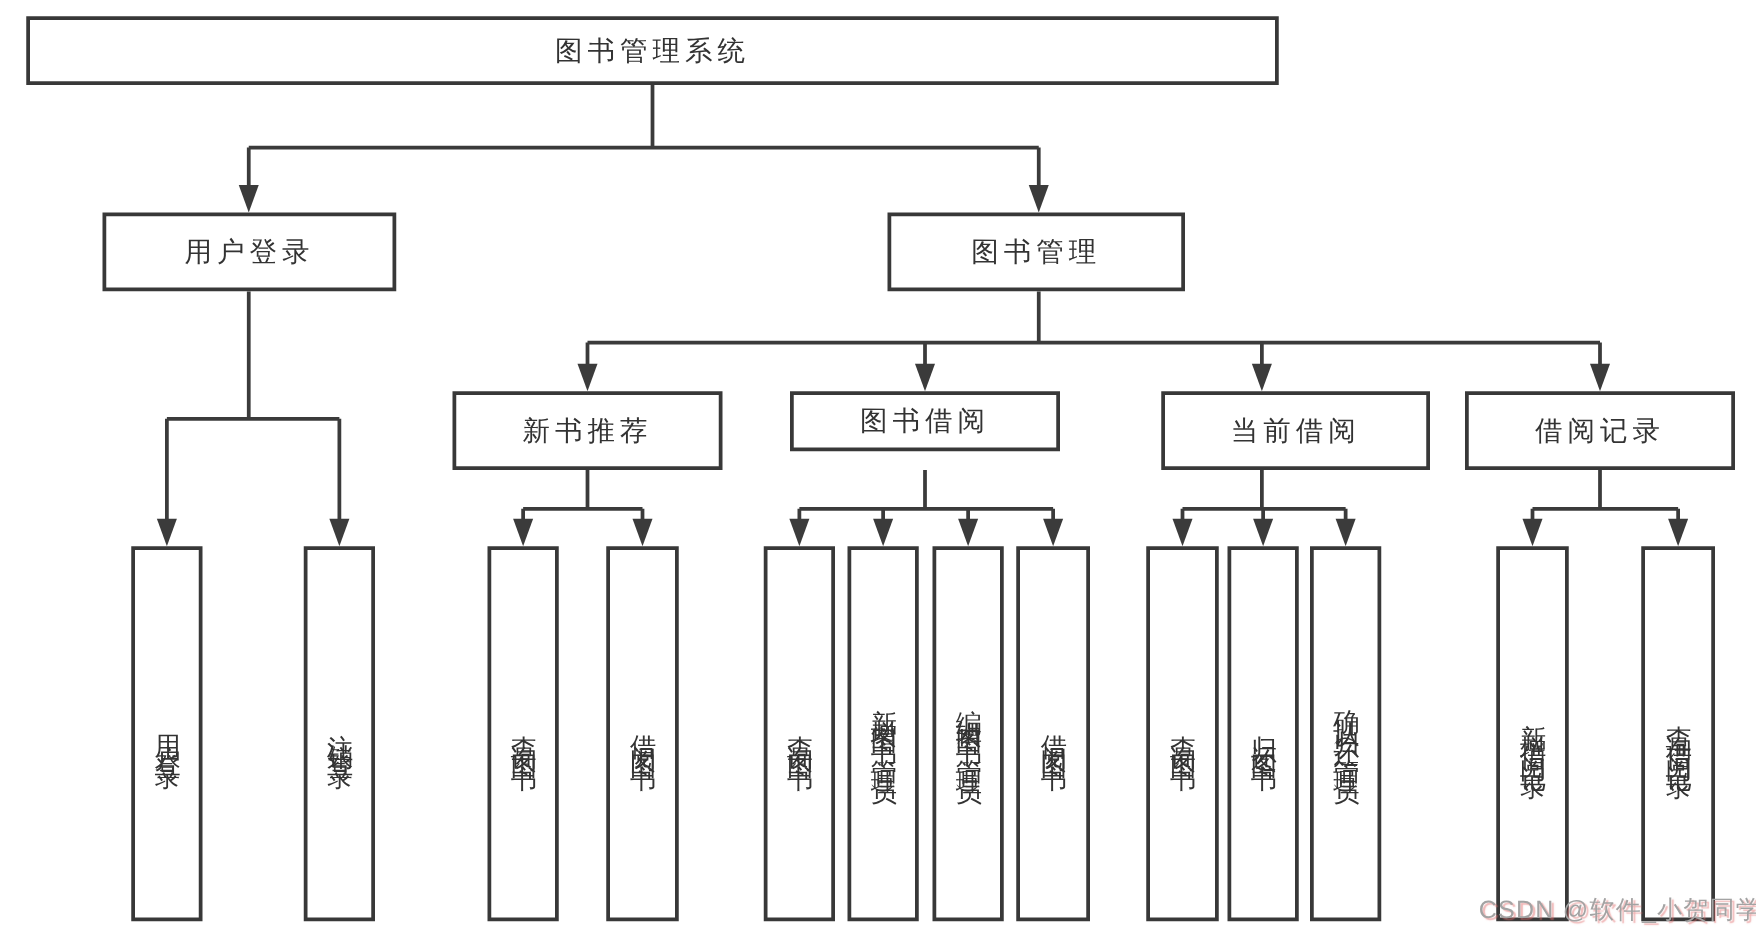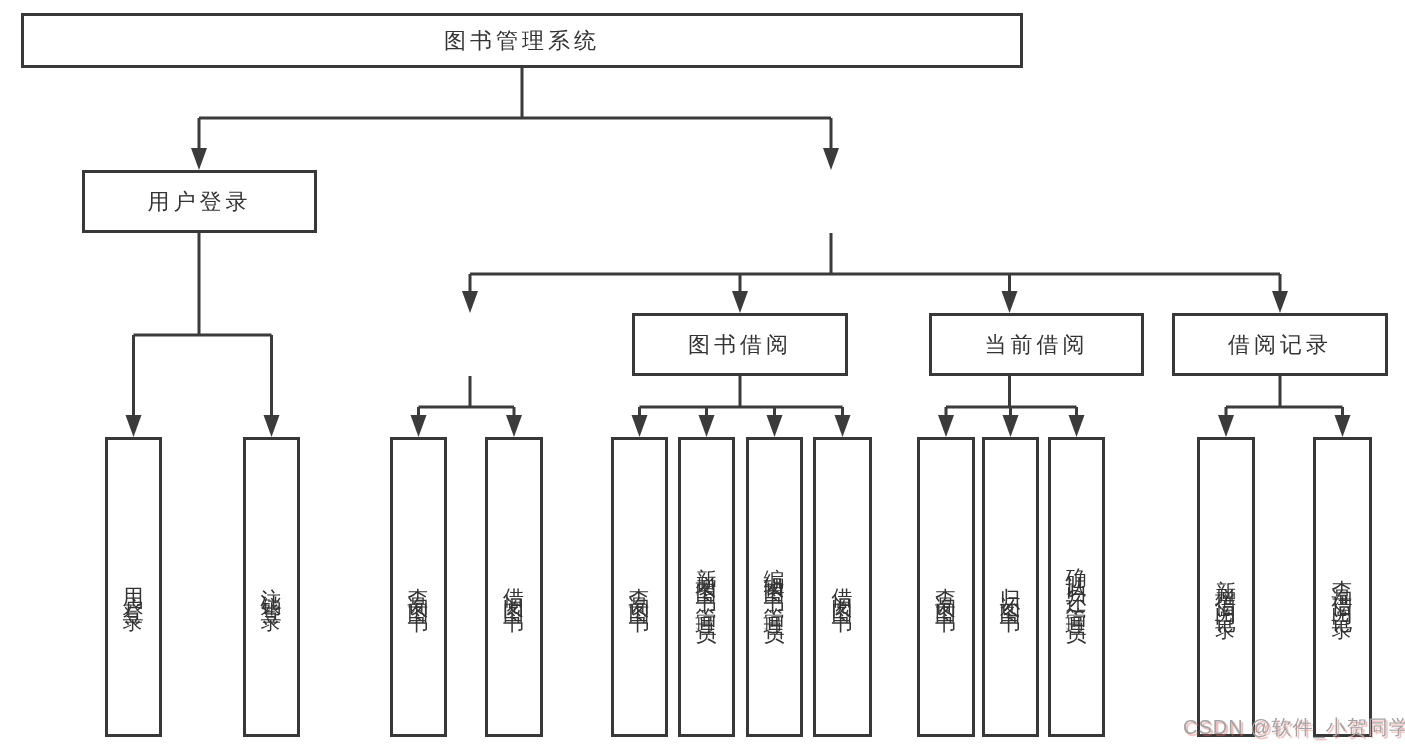--- a/index.html
+++ b/index.html
@@ -84,22 +84,24 @@
       <polygon points="1002.5,415 1018.5,415 1010.5,437"></polygon>
       <polygon points="1068.5,415 1084.5,415 1076.5,437"></polygon>
       <polygon points="1218,415 1234,415 1226,437"></polygon>
       <polygon points="1334.5,415 1350.5,415 1342.5,437"></polygon>
     </g>
   </svg>
 
   <div class="node node-h" style="left:21px; top:13px; width:1002px; height:55px;">图书管理系统</div>
 
   <div class="node node-h" style="left:82px; top:170px; width:235px; height:63px;">用户登录</div>
+  <div class="node node-h" style="left:710px; top:170px; width:238px; height:63px;">图书管理</div>
 
-  <div class="node node-h" style="left:632px; top:313px; width:216px; height:63px;">图书借阅</div>
+  <div class="node node-h" style="left:362px; top:313px; width:216px; height:63px;">新书推荐</div>
+  <div class="node node-h" style="left:632px; top:313px; width:216px; height:48px;">图书借阅</div>
   <div class="node node-h" style="left:902px; top:313px; width:215px; height:63px;margin-left:27px;">当前借阅</div>
   <div class="node node-h" style="left:1172px; top:313px; width:216px; height:63px;">借阅记录</div>
 
   <div class="node node-v" style="left:105px; top:437px; width:57px; height:300px;">用户登录</div>
   <div class="node node-v" style="left:243px; top:437px; width:57px; height:300px;">注销登录</div>
 
   <div class="node node-v" style="left:390px; top:437px; width:57px; height:300px;">查询图书</div>
   <div class="node node-v" style="left:485px; top:437px; width:58px; height:300px;">借阅图书</div>
 
   <div class="node node-v" style="left:611px; top:437px; width:57px; height:300px;">查询图书</div>

